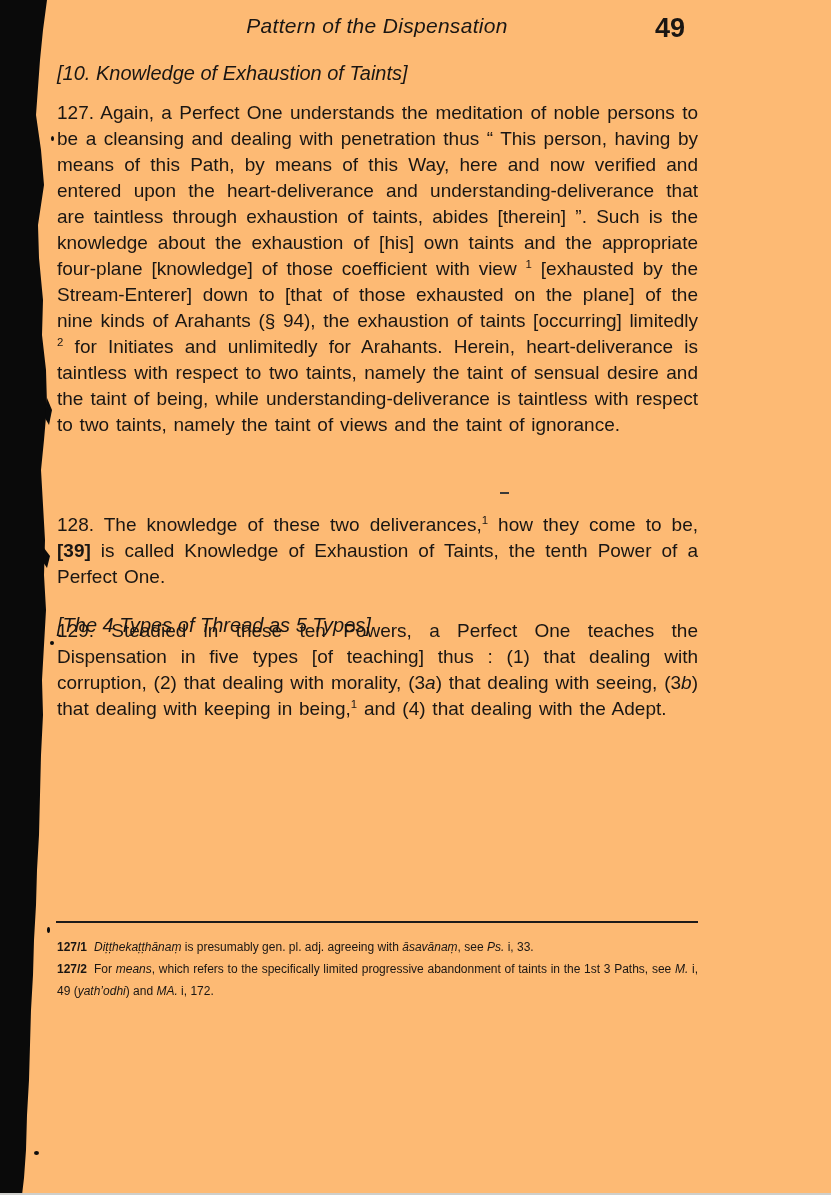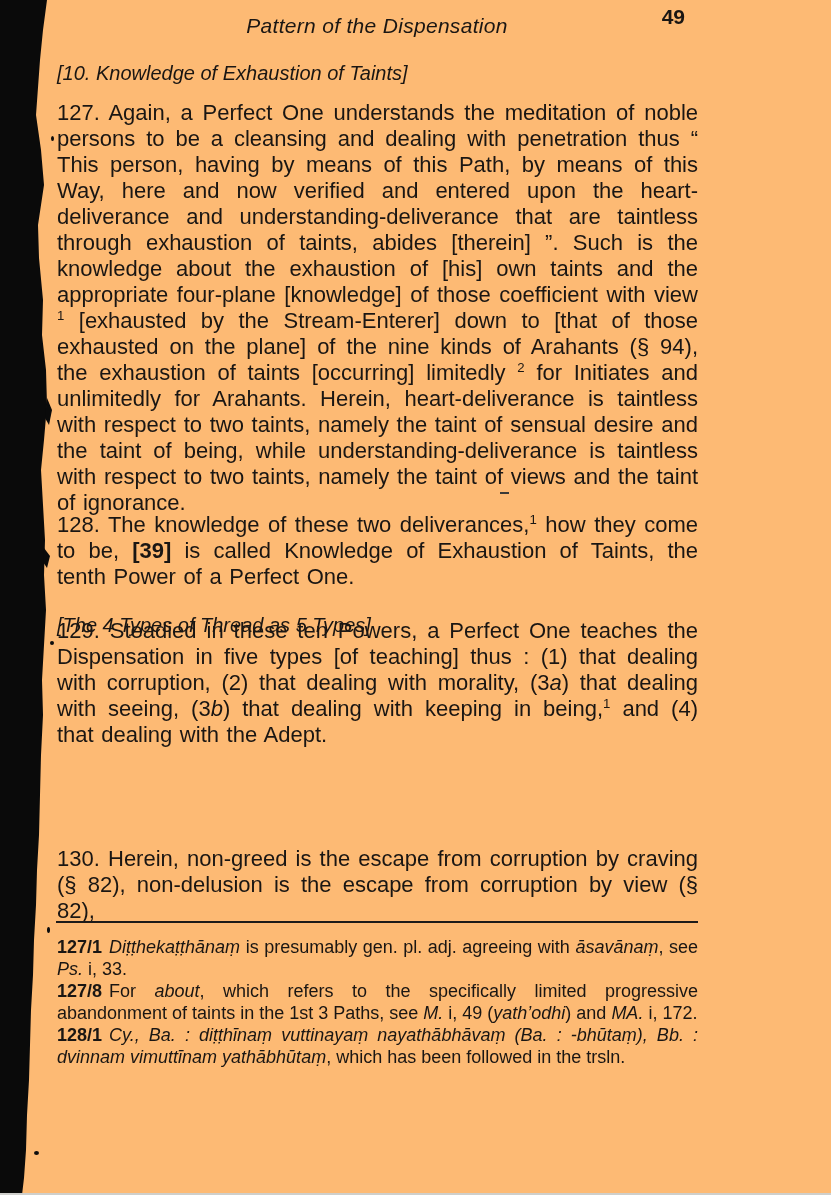--- a/index.html
+++ b/index.html
@@ -8,50 +8,50 @@
     background:#fdba74; overflow:hidden;
     font-family:Liberation Sans, sans-serif; color:#1a1613;
   }
   .binding { position:absolute; left:0; top:0; }
   .speck { position:absolute; background:#0c0c0c; border-radius:50%; }
   .running-title {
     position:absolute; left:57px; width:640px; top:14px;
     text-align:center; font-style:italic; font-size:21px; letter-spacing:.3px;
   }
   .page-num {
-    position:absolute; right:146px; top:5px;
-    font-size:21px; font-weight:700;
+    position:absolute; right:146px; top:13px;
+    font-size:27px; font-weight:700;
   }
   .heading {
     position:absolute; left:57px; width:640px;
     text-align:left; font-style:italic; font-size:20px;
   }
   .h-taints { top:62px; }
   .h-types  { top:614px; }
   .h-corr   { top:810px; }
   .body {
     position:absolute; left:57px; width:641px; margin:0;
-    font-size:22px; line-height:26px; text-align:justify;
+    font-size:19px; line-height:26px; text-align:justify;
     word-spacing:1.5px;
   }
   .p127 { top:100px; }
   .p128 { top:512px; }
   .p129 { top:618px; }
   .p130 { top:846px; }
   .dash-artifact {
     position:absolute; left:500px; top:492px; width:9px; height:2px;
     background:#3a3a38;
   }
   .footnote-rule {
     position:absolute; left:56px; top:921px; width:642px; height:2px;
     background:#1d1b19;
   }
   .footnotes {
     position:absolute; left:57px; top:936px; width:641px;
-    font-size:18px; line-height:22px;
+    font-size:12px; line-height:22px;
   }
   .footnote { margin:0; text-align:justify; }
   .fn-label { font-weight:700; margin-right:7px; }
   .it  { font-style:italic; }
   .bd  { font-weight:700;margin-top:12px; }
   .sup { vertical-align:super; font-size:60%; line-height:0; }
   .bottom-edge {
     position:absolute; left:0; bottom:0; width:831px; height:2px;
     background:#cfcfcb;
   }
@@ -86,24 +86,22 @@
 
   <div class="dash-artifact"></div>
 
   <p class="body p128"><span>128.  The knowledge of these two deliverances,</span><span class="sup">1</span><span> how they come to be, </span><span class="bd">[39]</span><span> is called Knowledge of Exhaustion of Taints, the tenth Power of a Perfect One.</span></p>
 
   <div class="heading h-types">[The 4 Types of Thread as 5 Types]</div>
 
   <p class="body p129"><span>129. Steadied in these ten Powers, a Perfect One teaches the Dispensation in five types [of teaching] thus :  (1) that dealing with corruption, (2) that dealing with morality, (3</span><span class="it">a</span><span>) that dealing with seeing, (3</span><span class="it">b</span><span>) that dealing with keeping in being,</span><span class="sup">1</span><span> and (4) that dealing with the Adept.</span></p>
 
 
-  <p class="body p130"><span>130. Herein, non-greed is the escape from corruption by craving (§ 82), non-delusion is the escape from corruption by view (§ 82),</span></p>
 
   <div class="footnote-rule"></div>
 
   <div class="footnotes">
     <p class="footnote"><span class="fn-label">127/1</span><span><span class="it">Diṭṭhekaṭṭhānaṃ</span><span> is presumably gen. pl. adj. agreeing with </span><span class="it">āsavānaṃ</span><span>, see </span><span class="it">Ps.</span><span> i, 33.</span></span></p>
-    <p class="footnote"><span class="fn-label">127/8</span><span><span>For </span><span class="it">about</span><span>, which refers to the specifically limited progressive abandonment of taints in the 1st 3 Paths, see </span><span class="it">M.</span><span> i, 49 (</span><span class="it">yath’odhi</span><span>) and </span><span class="it">MA.</span><span> i, 172.</span></span></p>
-    <p class="footnote"><span class="fn-label">128/1</span><span><span class="it">Cy., Ba. :  diṭṭhīnaṃ vuttinayaṃ nayathābhāvaṃ (Ba. :  -bhūtaṃ), Bb. : dvinnam vimuttīnam yathābhūtaṃ</span><span>, which has been followed in the trsln.</span></span></p>
+    <p class="footnote"><span class="fn-label">127/2</span><span><span>For </span><span class="it">means</span><span>, which refers to the specifically limited progressive abandonment of taints in the 1st 3 Paths, see </span><span class="it">M.</span><span> i, 49 (</span><span class="it">yath’odhi</span><span>) and </span><span class="it">MA.</span><span> i, 172.</span></span></p>
   </div>
 
   <div class="bottom-edge"></div>
 </div>
 
 </body></html>

